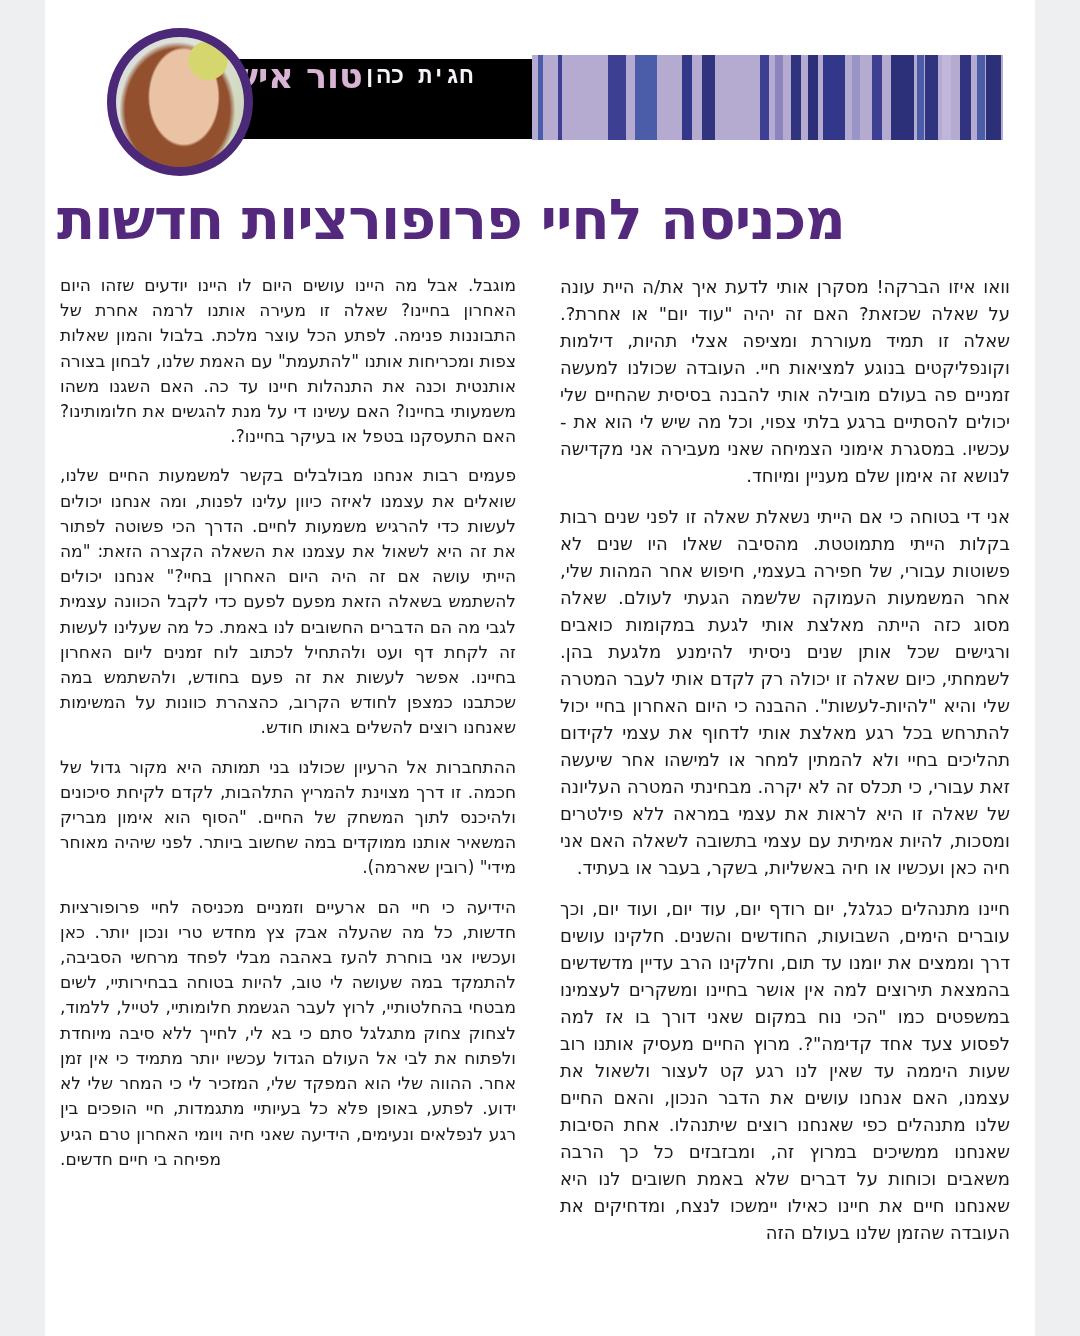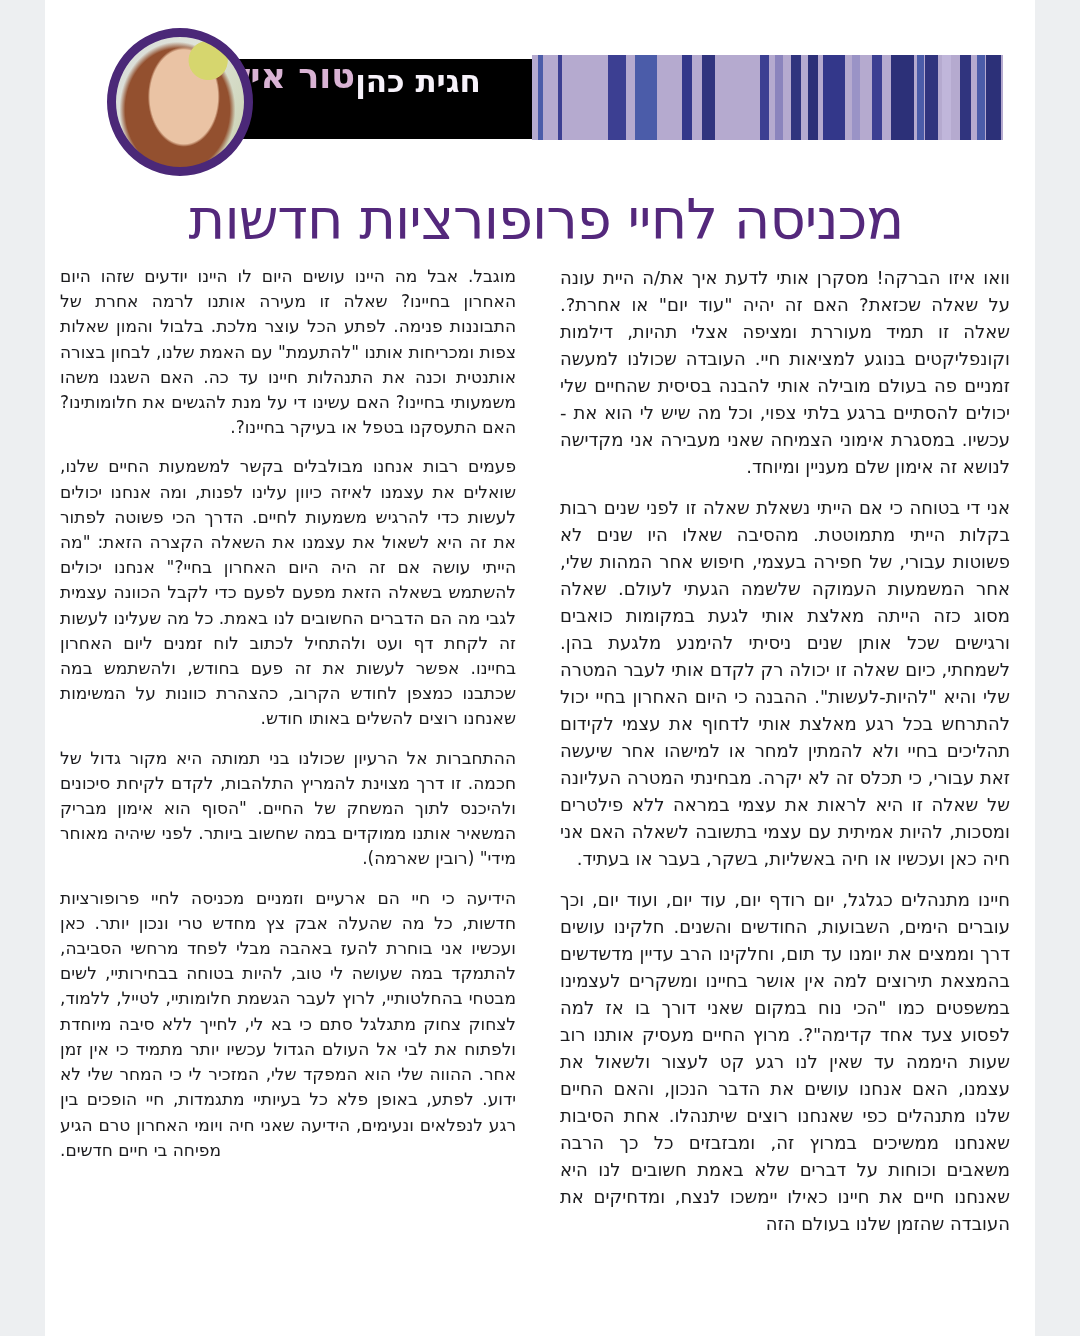--- a/index.html
+++ b/index.html
@@ -20,63 +20,63 @@
   .hdr{position:relative;height:188px;}
   .banner{
     position:absolute;left:95px;top:59px;width:392px;height:80px;
     background:#000000;
     box-sizing:border-box;
     display:flex;flex-direction:row;justify-content:center;
     padding-right:14px;
   }
   .banner-line1{direction:rtl;text-align:right;color:#d9b3d4;font-weight:bold;font-size:35px;line-height:1;}
   .chevrons{font-size:27px;letter-spacing:-2px;margin-right:9px;position:relative;top:-2px;}
-  .author-line{direction:rtl;text-align:right;color:#f7f2fa;font-weight:bold;font-size:31px;line-height:1;margin-top:7px;}
+  .author-line{direction:rtl;text-align:right;color:#f7f2fa;font-weight:bold;font-size:23px;line-height:1;margin-top:7px;font-family:Liberation Mono, monospace;}
   .barcode{
     position:absolute;left:487px;top:55px;width:471px;height:85px;
     background:#b5aacf;overflow:hidden;
   }
   .barcode .bar{position:absolute;top:0;bottom:0;}
   .photo{
     position:absolute;left:62px;top:28px;
     width:128px;height:130px;
     border:9px solid #4b2878;border-radius:50%;
     background:
       radial-gradient(circle 20px at 72% 18%, #d6d66e 96%, rgba(214,214,110,0)),
       radial-gradient(ellipse 36px 50px at 53% 46%, #eac3a4 94%, rgba(234,195,164,0)),
       radial-gradient(ellipse 58px 68px at 48% 56%, #93502f 90%, rgba(147,80,47,0)),
       linear-gradient(120deg,#d8dcd8 0%,#dfe3da 45%,#c9d2b0 100%);
   }
   
   h1.headline{
     direction:rtl;
-    text-align:center;
+    text-align:left;
     margin:4px 0 0 12px;
     color:#54287c;
     font-size:56px;
     line-height:1;
-    font-weight:normal;
+    font-weight:bold;
     letter-spacing:-1px;
   }
   
   .cols{
     direction:rtl;
     display:flex;
     gap:44px;
     padding:0 25px 0 17px;
     margin-top:12px;
   }
   .column{flex:none;color:#1c1c1e;}
   .col-right{width:450px;}
   .col-left{width:456px;}
   .column p{
     direction:rtl;
     text-align:justify;
     text-align-last:right;
-    margin:4px 0 14px 0;
+    margin:13px 0 14px 0;
   }
   .col-right p{font-size:18px;line-height:27px;}
   .col-left p{font-size:17px;line-height:25.2px;}
   
   .col-left p:nth-child(4){text-align-last:left;}
   .col-left p:nth-child(5){text-align:left;text-align-last:left;}
 </style>
 </head>
 <body>
 

